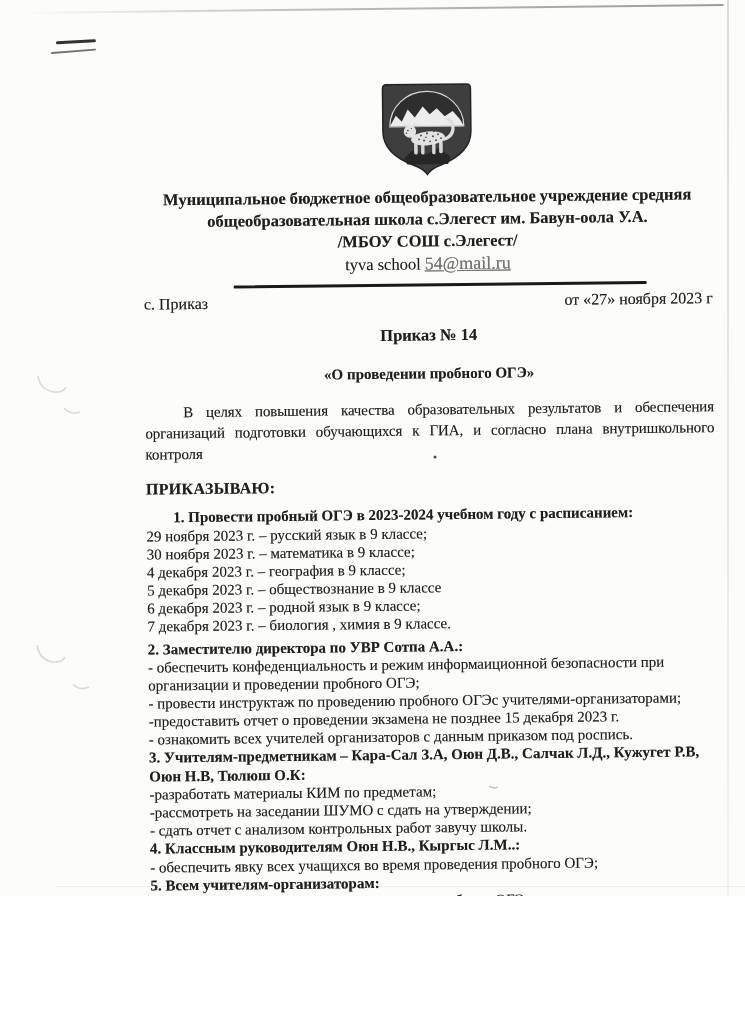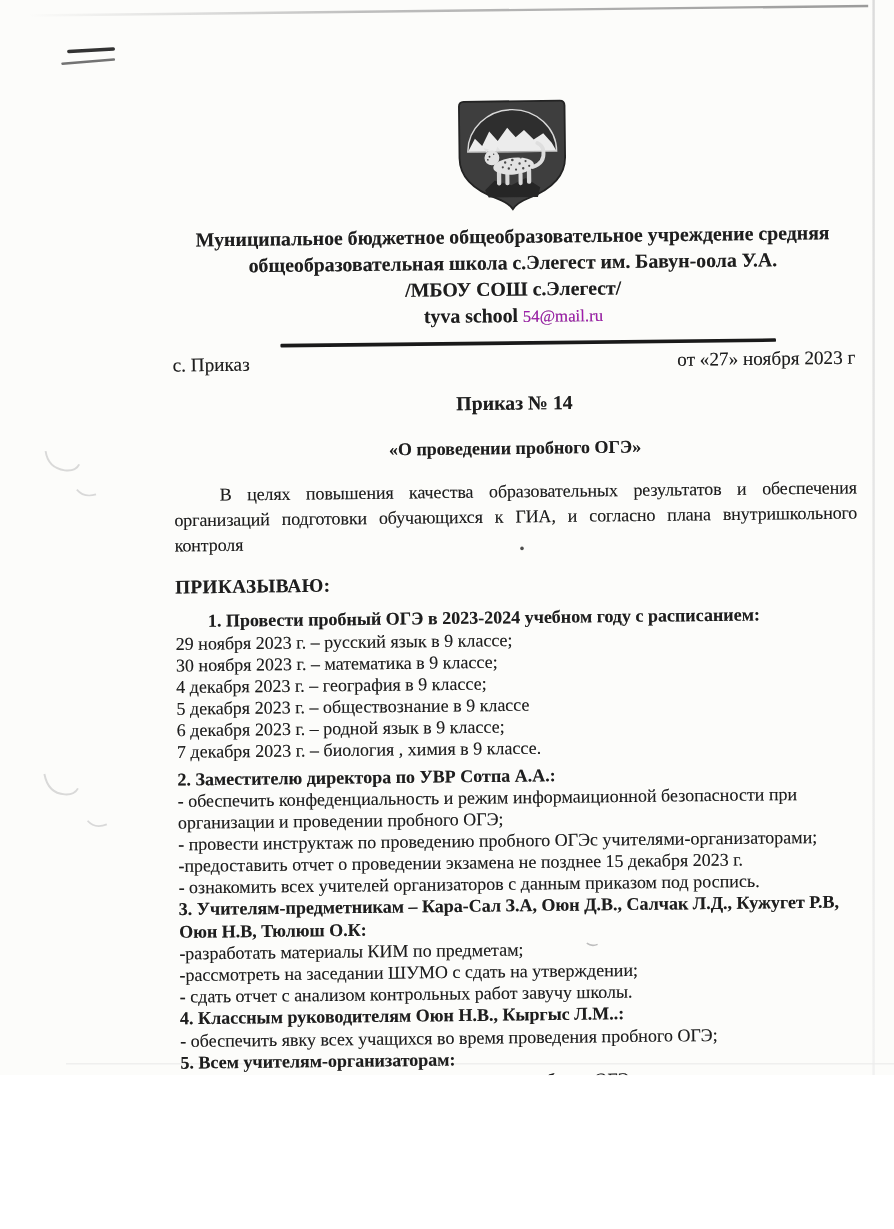--- a/index.html
+++ b/index.html
@@ -26,22 +26,22 @@
   .hw-mark { position:absolute; left:57px; top:36px; width:60px; height:22px; }
   .hw-mark .s1 { position:absolute; left:3px; top:1px; width:40px; height:3px; background:#333; transform:rotate(-2.5deg); border-radius:2px; }
   .hw-mark .s2 { position:absolute; left:-2px; top:11px; width:45px; height:2.2px; background:#737373; transform:rotate(-4deg); border-radius:2px; }
 
   .content { position:absolute; left:145px; top:0; width:569px; }
   .emblem-wrap { margin:82px auto 0; width:100px; height:96px; }
 
   .org-line { margin-top:0; text-align:center; font-weight:bold; font-size:16.5px; line-height:22px; white-space:nowrap; }
   .org-first { margin-top:9px; }
   .school-line { text-align:center; line-height:22px; }
-  .school-label { font-weight:bold; font-size:16.5px; }
-  .email-link { font-size:14px; color:#a21caf; cursor:pointer; }
+  .school-label { font-weight:normal; font-size:16.5px; }
+  .email-link { font-size:18px; color:#737373; text-decoration:underline; cursor:pointer; }
 
   .rule { margin:8px 0 0 90px; width:413px; height:3px; background:#1a1a1a; border-radius:1px; }
 
   .meta-row { margin-top:4px; display:flex; justify-content:space-between; font-size:16px; line-height:21px; }
   .order-title { margin-top:13px; text-align:center; font-weight:bold; font-size:16.5px; line-height:21px; }
   .order-subject { margin-top:18px; text-align:center; font-weight:bold; font-size:15px; line-height:20px; }
 
   .preamble { margin-top:16px; font-size:15px; line-height:21px; text-align:justify; text-indent:38px; letter-spacing:-0.1px; word-spacing:1px; }
   .resolution { margin-top:14px; font-weight:bold; font-size:16px; line-height:20px; letter-spacing:.3px; }
 

